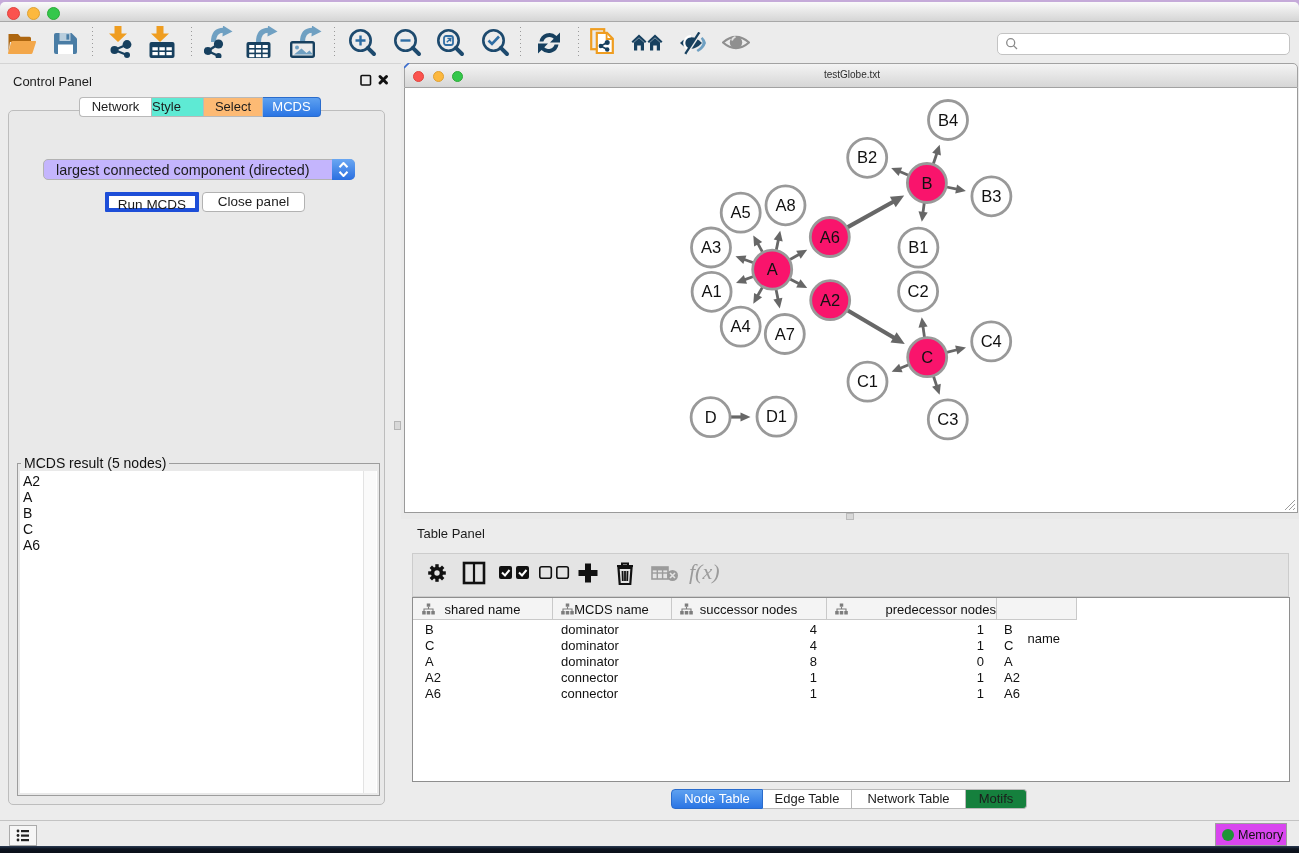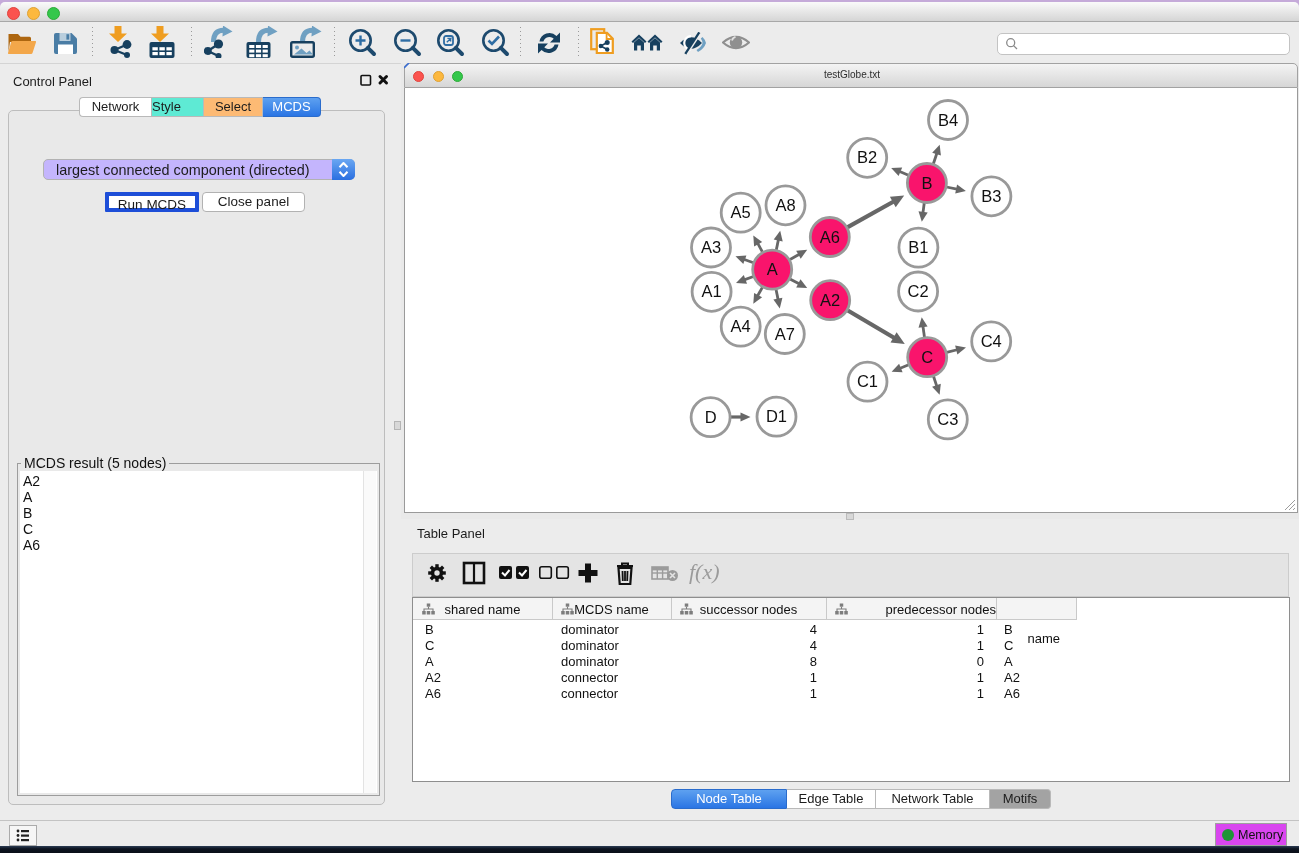--- a/index.html
+++ b/index.html
@@ -425,24 +425,24 @@
 <div class="abs" style="left:413px;top:72px;width:158px;text-align:right;">1</div>
 <div class="abs" style="left:591px;top:72px;">A2</div>
 <div class="abs" style="left:12px;top:88px;">A6</div>
 <div class="abs" style="left:148px;top:88px;">connector</div>
 <div class="abs" style="left:258px;top:88px;width:146px;text-align:right;">1</div>
 <div class="abs" style="left:413px;top:88px;width:158px;text-align:right;">1</div>
 <div class="abs" style="left:591px;top:88px;">A6</div>
   </div>
 
   <div class="abs" style="left:270px;top:270px;height:20px;display:flex;font-size:13px;">
-    <div style="width:116px;background:linear-gradient(#5ea1f0,#2a75e4);border:1px solid #2a6ccc;border-radius:4px 0 0 4px;text-align:center;line-height:18px;color:#fff;">Node Table</div>
+    <div style="width:92px;background:linear-gradient(#5ea1f0,#2a75e4);border:1px solid #2a6ccc;border-radius:4px 0 0 4px;text-align:center;line-height:18px;color:#fff;">Node Table</div>
     <div style="width:89px;background:#fff;border:1px solid #b9b9b9;border-left:none;text-align:center;line-height:18px;color:#1c1c1c;">Edge Table</div>
     <div style="width:114px;background:#fff;border:1px solid #b9b9b9;border-left:none;text-align:center;line-height:18px;color:#1c1c1c;">Network Table</div>
-    <div style="width:61px;background:#a3a3a3;border:1px solid #b9b9b9;border-left:none;border-radius:0 4px 4px 0;text-align:center;line-height:18px;color:#1c1c1c;">Motifs</div>
+    <div style="width:61px;background:#15803d;border:1px solid #b9b9b9;border-left:none;border-radius:0 4px 4px 0;text-align:center;line-height:18px;color:#1c1c1c;">Motifs</div>
   </div>
 </div>
 
 <div class="abs" style="left:0;top:820px;width:1299px;height:26px;background:#ececec;border-top:1px solid #c3c3c3;">
   <div class="abs" style="left:9px;top:4px;width:28px;height:21px;background:#f6f6f6;border:1px solid #ababab;">
     <svg width="26" height="19" viewBox="0 0 26 19">
         <g fill="#222">
           <circle cx="8" cy="5" r="1.4"></circle>
           <circle cx="8" cy="9.5" r="1.4"></circle>
           <circle cx="8" cy="14" r="1.4"></circle>

